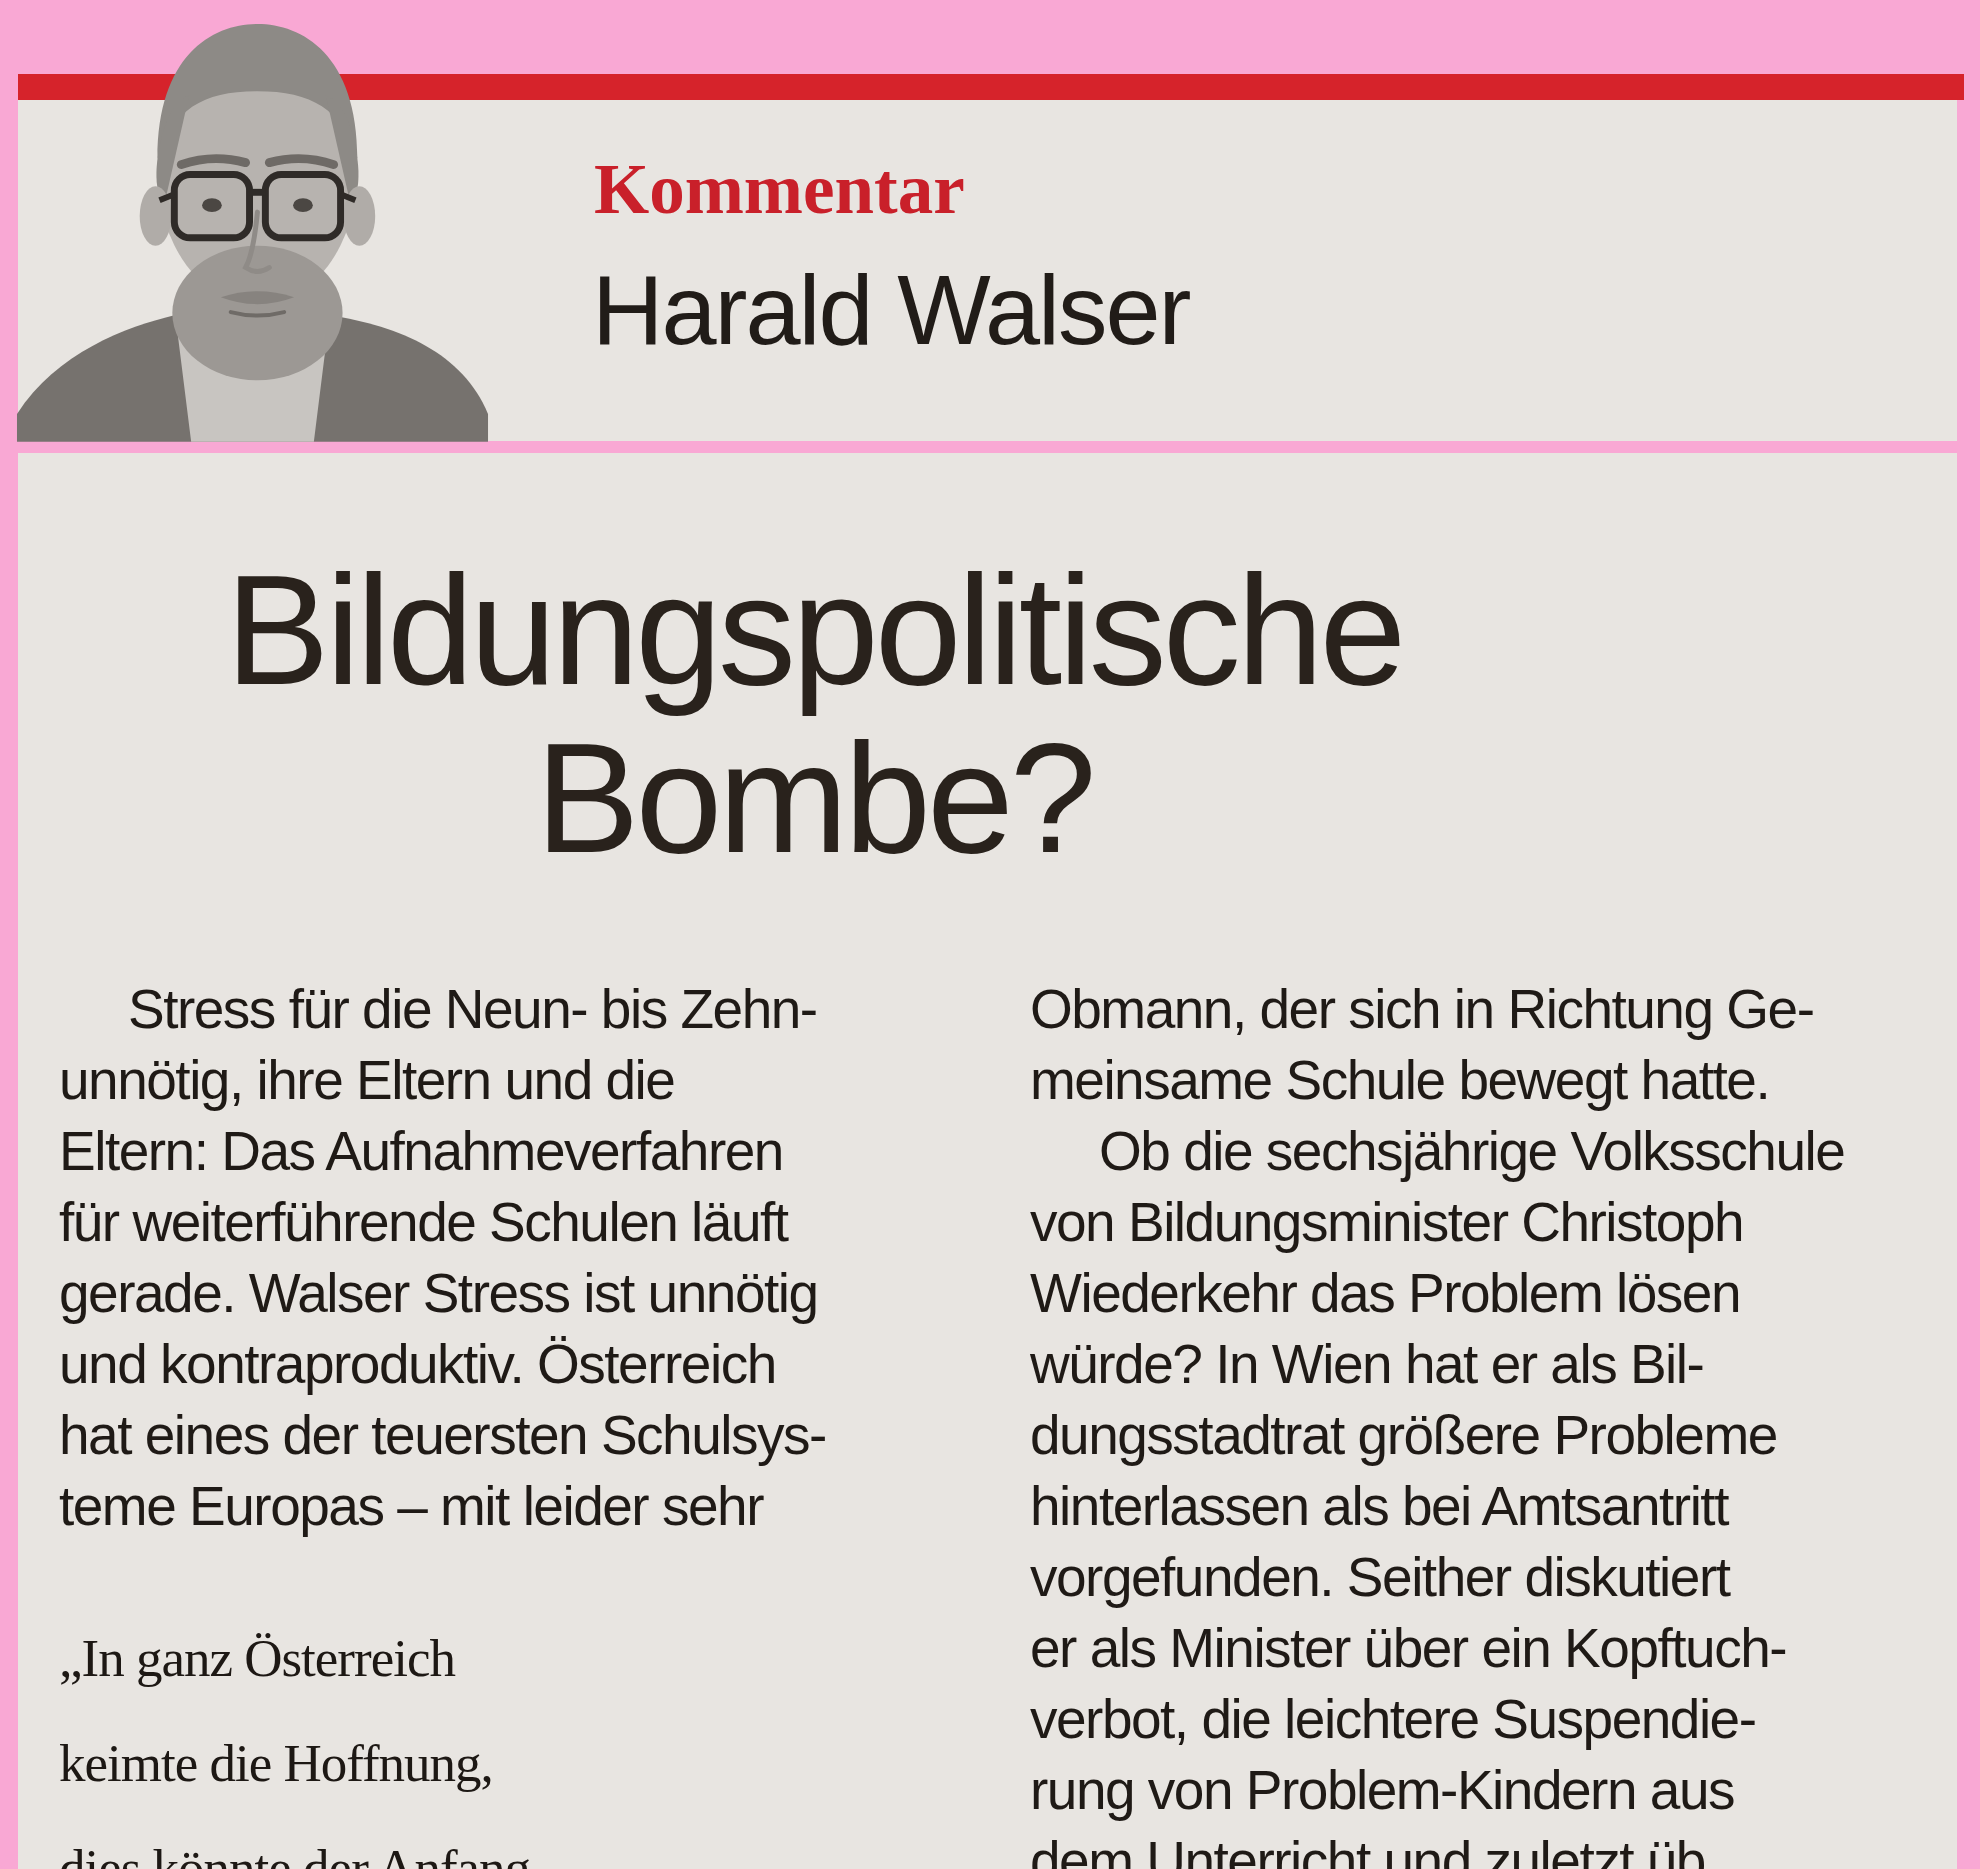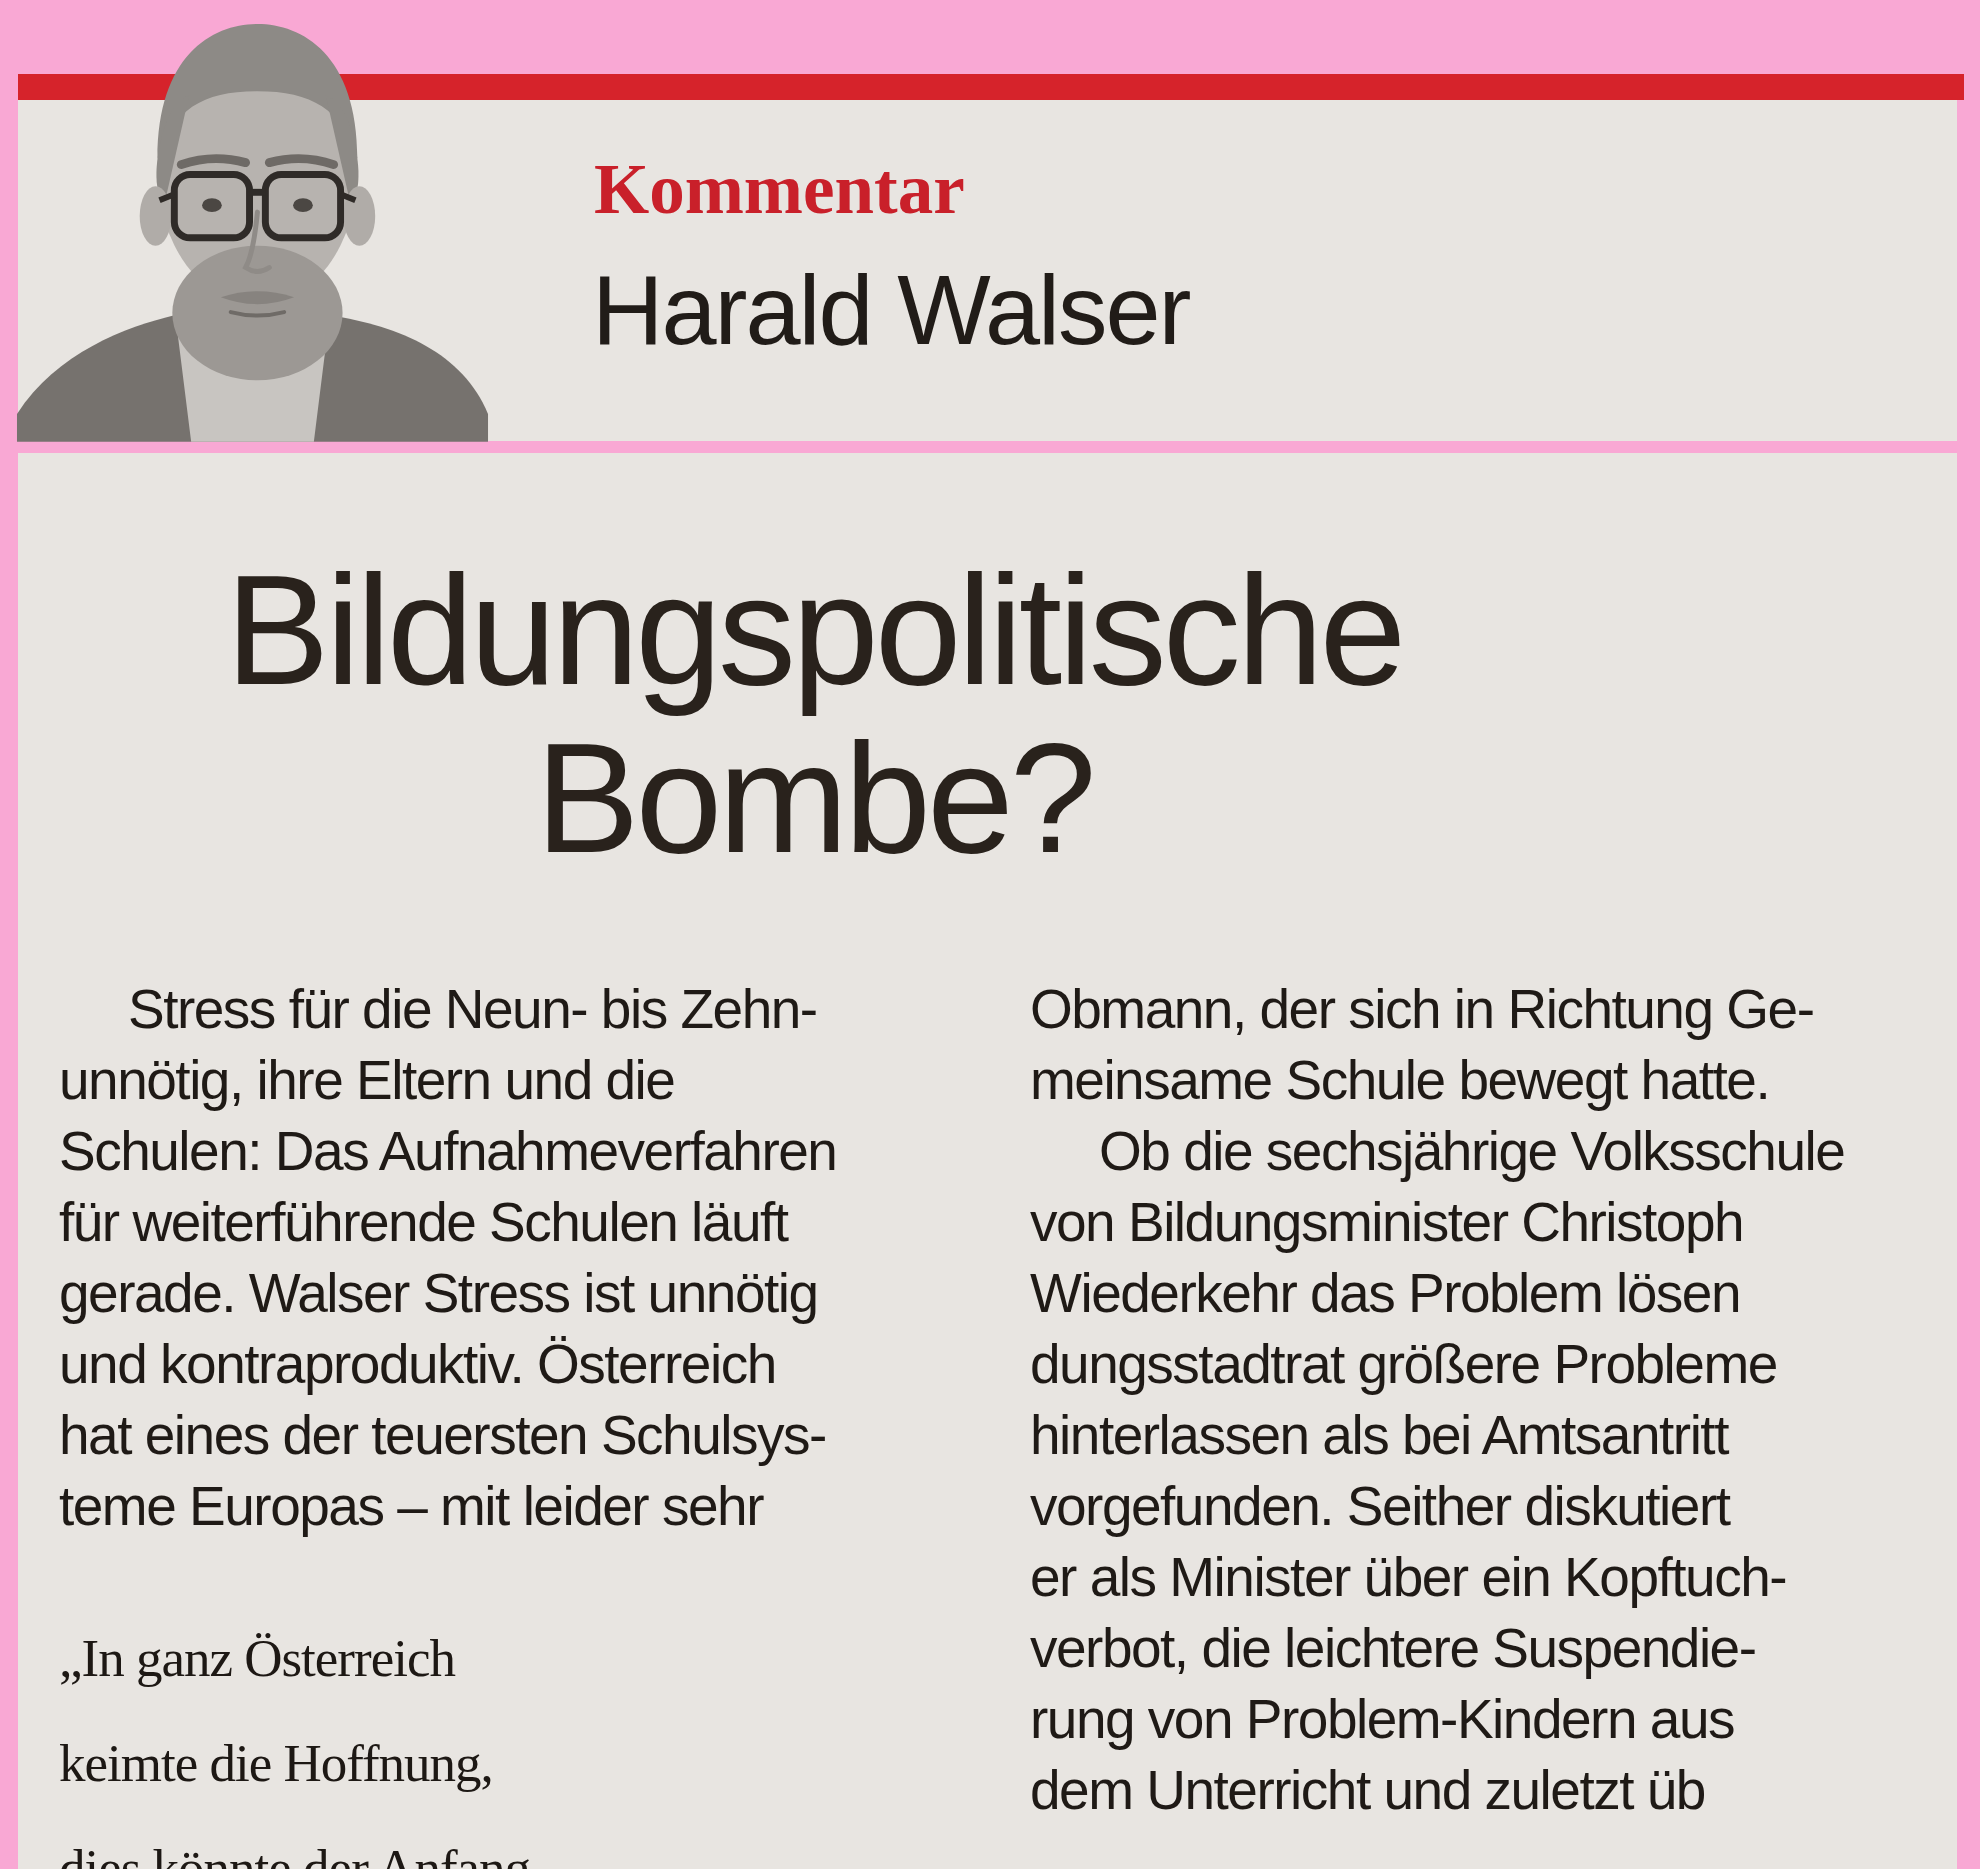--- a/index.html
+++ b/index.html
@@ -123,40 +123,41 @@
   </svg>
 
   <div class="headline">
     <div class="hl-line">Bildungspolitische</div>
     <div class="hl-line">Bombe?</div>
   </div>
 
   <div class="col col-left">
     <div class="body-line indent">Stress für die Neun- bis Zehn-</div>
     <div class="body-line">unnötig, ihre Eltern und die</div>
-    <div class="body-line">Schulen: Das Aufnahmeverfahren</div>
+    <div class="body-line">Eltern: Das Aufnahmeverfahren</div>
     <div class="body-line">für weiterführende Schulen läuft</div>
     <div class="body-line">gerade. Walser Stress ist unnötig</div>
     <div class="body-line">und kontraproduktiv. Österreich</div>
     <div class="body-line">hat eines der teuersten Schulsys-</div>
     <div class="body-line">teme Europas – mit leider sehr</div>
   </div>
 
   <div class="pullquote">
     <div class="quote-line">„In ganz Österreich</div>
     <div class="quote-line">keimte die Hoffnung,</div>
     <div class="quote-line">dies könnte der Anfang</div>
   </div>
 
   <div class="col col-right">
     <div class="body-line">Obmann, der sich in Richtung Ge-</div>
     <div class="body-line">meinsame Schule bewegt hatte.</div>
     <div class="body-line indent">Ob die sechsjährige Volksschule</div>
     <div class="body-line">von Bildungsminister Christoph</div>
     <div class="body-line">Wiederkehr das Problem lösen</div>
+    <div class="body-line">würde? In Wien hat er als Bil-</div>
     <div class="body-line">dungsstadtrat größere Probleme</div>
     <div class="body-line">hinterlassen als bei Amtsantritt</div>
     <div class="body-line">vorgefunden. Seither diskutiert</div>
     <div class="body-line">er als Minister über ein Kopftuch-</div>
     <div class="body-line">verbot, die leichtere Suspendie-</div>
     <div class="body-line">rung von Problem-Kindern aus</div>
     <div class="body-line">dem Unterricht und zuletzt üb</div>
   </div>
 
 </div>

